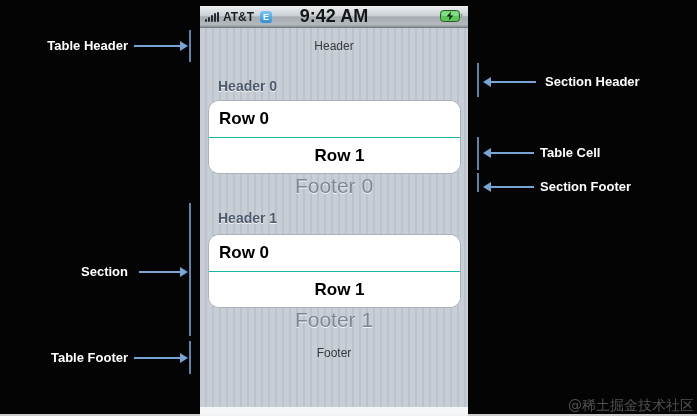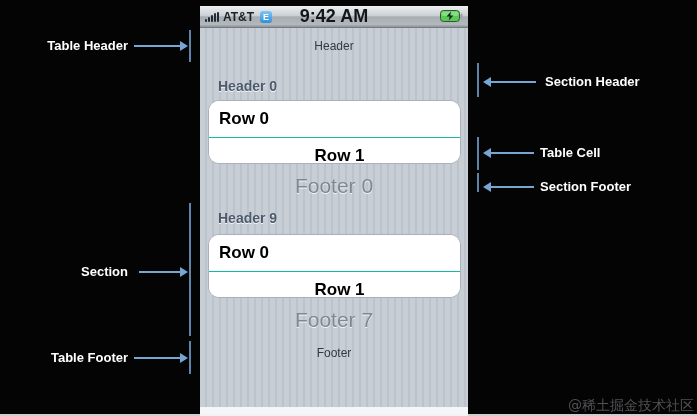--- a/index.html
+++ b/index.html
@@ -57,21 +57,21 @@
     position:absolute; left:0; width:100%; height:20px; line-height:20px;
     padding-left:18px; font-size:14px; font-weight:bold; color:#4c5a6e;
     text-shadow:0 1px 0 rgba(255,255,255,.85);
   }
   .section-footer-label {
     position:absolute; left:0; width:100%; height:20px; line-height:20px;
     text-align:center; font-size:21px; color:#7e8793;
     text-shadow:0 1px 0 rgba(255,255,255,.8);
   }
   .group {
-    position:absolute; left:8px; right:7px; height:64px;
+    position:absolute; left:8px; right:7px; height:74px;
     background:#fff; border:1px solid #aab0ba; border-radius:11px; overflow:hidden;
   }
   .row {
     height:36px; line-height:36px; padding-left:10px;
     font-size:17px; font-weight:bold; color:#000; background:#fff;
   }
   .row + .row { border-top:1px solid #14b8a6;text-align:center; }
 
   .hdr0 { top:70px; } .grp0 { top:94px; } .ftr0 { top:170px; }
   .hdr1 { top:202px; } .grp1 { top:228px; } .ftr1 { top:304px; }
@@ -134,26 +134,26 @@
 
     <div class="table-header-label">Header</div>
 
     <div class="section-header-label hdr0">Header 0</div>
     <div class="group grp0">
       <div class="row">Row 0</div>
       <div class="row">Row 1</div>
     </div>
     <div class="section-footer-label ftr0">Footer 0</div>
 
-    <div class="section-header-label hdr1">Header 9</div>
+    <div class="section-header-label hdr1">Header 1</div>
     <div class="group grp1">
       <div class="row">Row 0</div>
       <div class="row">Row 1</div>
     </div>
-    <div class="section-footer-label ftr1">Footer 7</div>
+    <div class="section-footer-label ftr1">Footer 1</div>
 
     <div class="table-footer-label">Footer</div>
   </div>
 
   <div class="under-phone-strip"></div>
   <div class="bottom-edge"></div>
 
   <div class="ann-label ann-left" style="top:35px;">Table Header</div>
   <div class="arrow arrow-right" style="left:134px; top:45px; width:47px;"></div>
   <div class="tick" style="left:189px; top:30px; height:32px;"></div>

